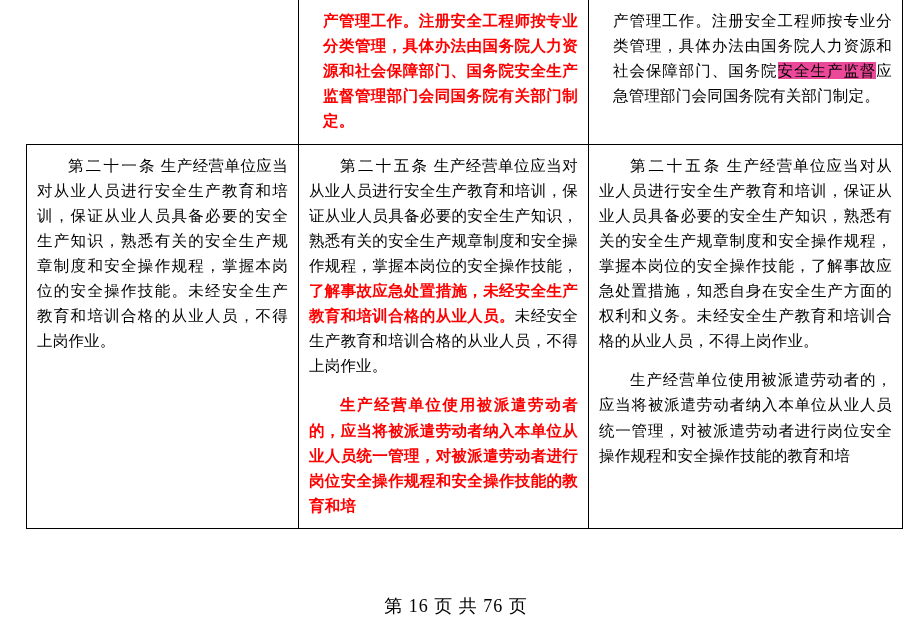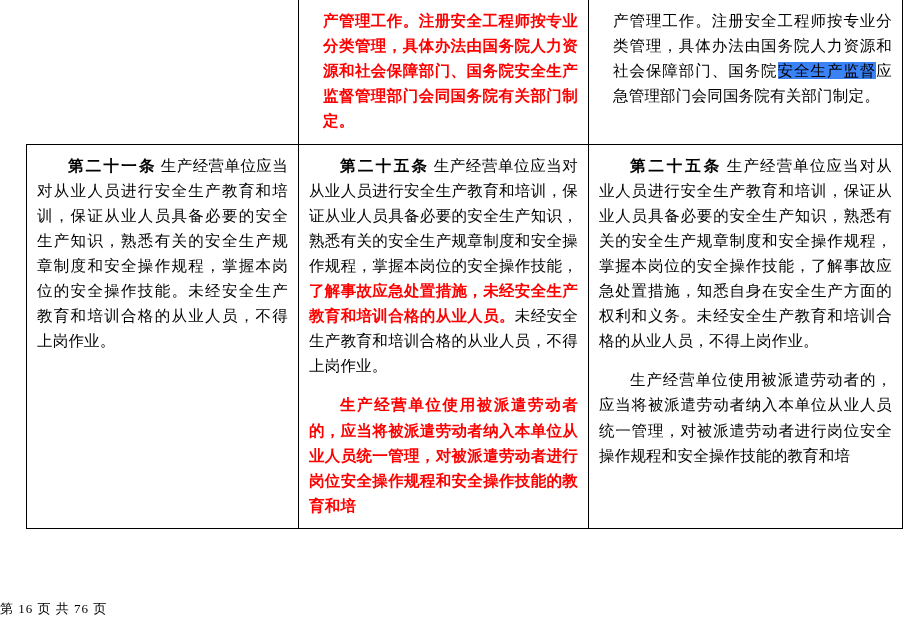--- a/index.html
+++ b/index.html
@@ -50,34 +50,34 @@
   }
 
   p {
     margin: 0;
     text-align: justify;
     text-justify: inter-ideograph;
   }
   p + p { margin-top: 0.1em; }
   .indent { text-indent: 2em; }
   .red { color: #ff0000; font-weight: bold; }
-  .hl { background: #3b82f6; }
+  .hl { background: #ec4899; }
   .art {
-    font-weight: bold;
+    font-weight: normal;
     letter-spacing: 2px;
   }
   .art-sp { letter-spacing: 0; }
 
   .footer {
     position: absolute;
     left: 0;
     right: 0;
     bottom: 8px;
-    text-align: left;
-    font-size: 13px;
+    text-align: center;
+    font-size: 18px;
     color: #000000;
     font-family: "Liberation Serif", serif;
     letter-spacing: 1px;
   }
 </style>
 </head>
 <body>
 
 <div class="page">
 

